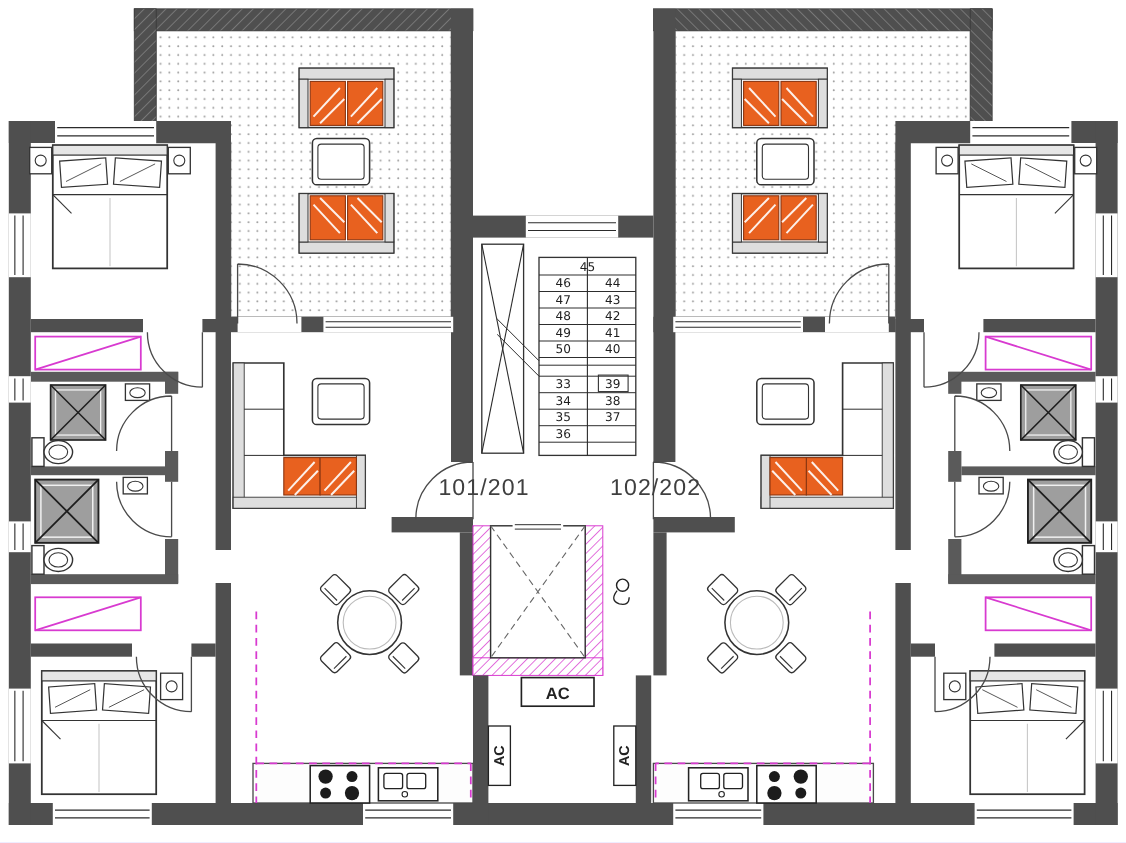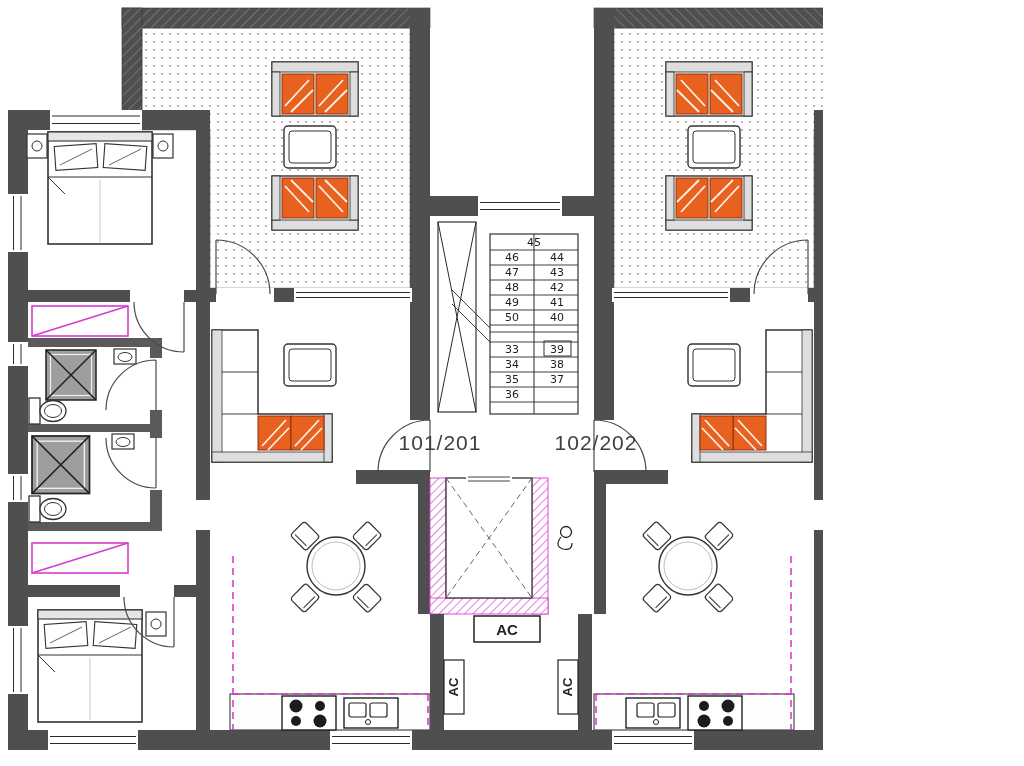--- a/index.html
+++ b/index.html
@@ -1,16 +1,16 @@
 <!DOCTYPE html>
 <html style="--wall: #4f4f4f; --bath-wall: #5a5a5a; --cushion-orange: #e8611f; --magenta: #d83ad0; --label-text: #3f3f3f; --line: #2b2b2b; --terrace-dot: #9a9a9a;"><head>
 <meta charset="utf-8">
 <style>
   html,body{margin:0;padding:0;background:#ffffff;}
-  .stage{width:823px;height:766px;background:#c4b5fd;position:relative;overflow:hidden;
+  .stage{width:1024px;height:766px;background:#c4b5fd;position:relative;overflow:hidden;
          font-family:"Liberation Sans",sans-serif;}
   svg{display:block}
   .wall{fill:var(--wall,#4f4f4f);}
   .bwall{fill:var(--bath-wall,#5a5a5a);}
   .white{fill:#ffffff;}
   .ln{stroke:var(--line,#2b2b2b);fill:none;}
   .cushion{fill:var(--cushion-orange,#e8611f);stroke:#8a3510;stroke-width:1;}
   .stripe{stroke:#ffffff;stroke-width:1.8;opacity:.9;fill:none;}
   .mag{stroke:var(--magenta,#d83ad0);stroke-width:1.6;fill:none;}
   .magdash{stroke:var(--magenta,#d83ad0);stroke-width:1.6;stroke-dasharray:7 5;fill:none;}

